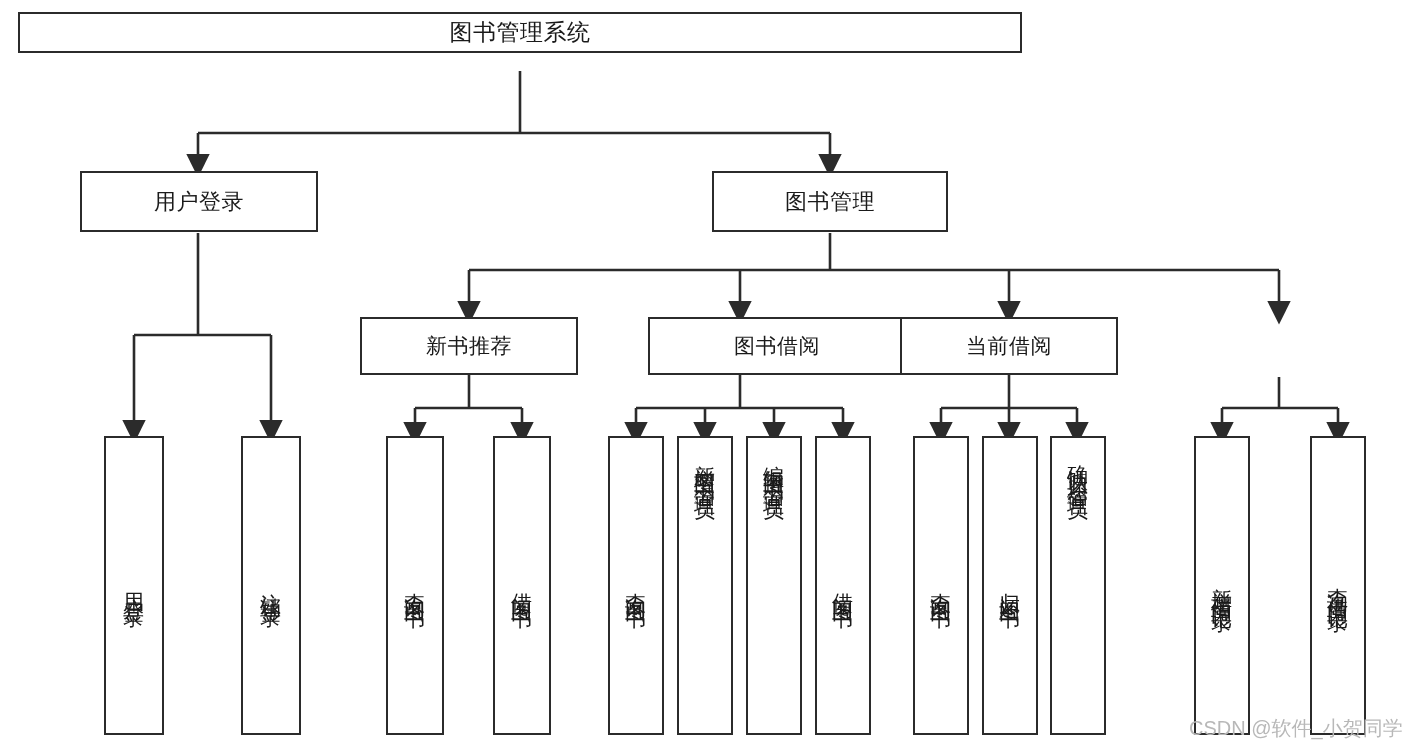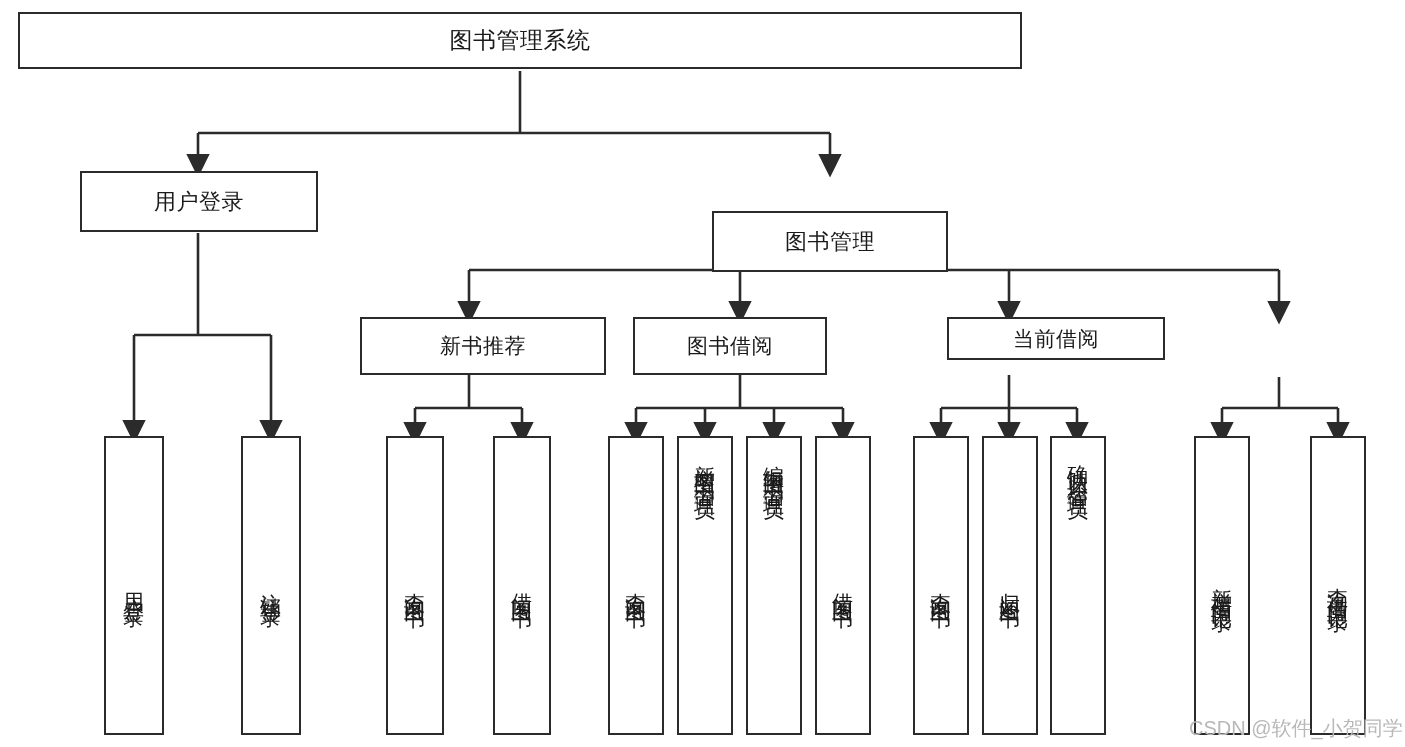--- a/index.html
+++ b/index.html
@@ -123,38 +123,38 @@
       <path d="M1009,408 L1009,426" marker-end="url(#arrowhead)"></path>
       <path d="M1077,408 L1077,426" marker-end="url(#arrowhead)"></path>
 
       <path d="M1279,377 L1279,408"></path>
       <path d="M1222,408 L1338,408"></path>
       <path d="M1222,408 L1222,426" marker-end="url(#arrowhead)"></path>
       <path d="M1338,408 L1338,426" marker-end="url(#arrowhead)"></path>
     </g>
   </svg>
 
-  <div class="node root" style="left:18px; top:12px; width:1004px; height:57px;">
+  <div class="node root" style="left:18px; top:12px; width:1004px; height:41px;">
     <span class="node-label">图书管理系统</span>
   </div>
 
   <div class="node level2" style="left:80px; top:171px; width:238px; height:61px;">
     <span class="node-label">用户登录</span>
   </div>
-  <div class="node level2" style="left:712px; top:171px; width:236px; height:61px;margin-top:40px;">
+  <div class="node level2" style="left:712px; top:171px; width:236px; height:61px;">
     <span class="node-label">图书管理</span>
   </div>
 
-  <div class="node level3" style="left:360px; top:317px; width:246px; height:58px;">
+  <div class="node level3" style="left:360px; top:317px; width:218px; height:58px;">
     <span class="node-label">新书推荐</span>
   </div>
-  <div class="node level3" style="left:633px; top:317px; width:194px; height:58px;">
+  <div class="node level3" style="left:648px; top:317px; width:258px; height:58px;">
     <span class="node-label">图书借阅</span>
   </div>
-  <div class="node level3" style="left:900px; top:317px; width:218px; height:43px;margin-left:47px;">
+  <div class="node level3" style="left:900px; top:317px; width:218px; height:58px;">
     <span class="node-label">当前借阅</span>
   </div>
 
   <div class="node leaf centered" style="left:104px; top:436px; width:60px; height:299px;">
     <span class="node-label">用户登录</span>
   </div>
   <div class="node leaf centered" style="left:241px; top:436px; width:60px; height:299px;">
     <span class="node-label">注销登录</span>
   </div>
 

